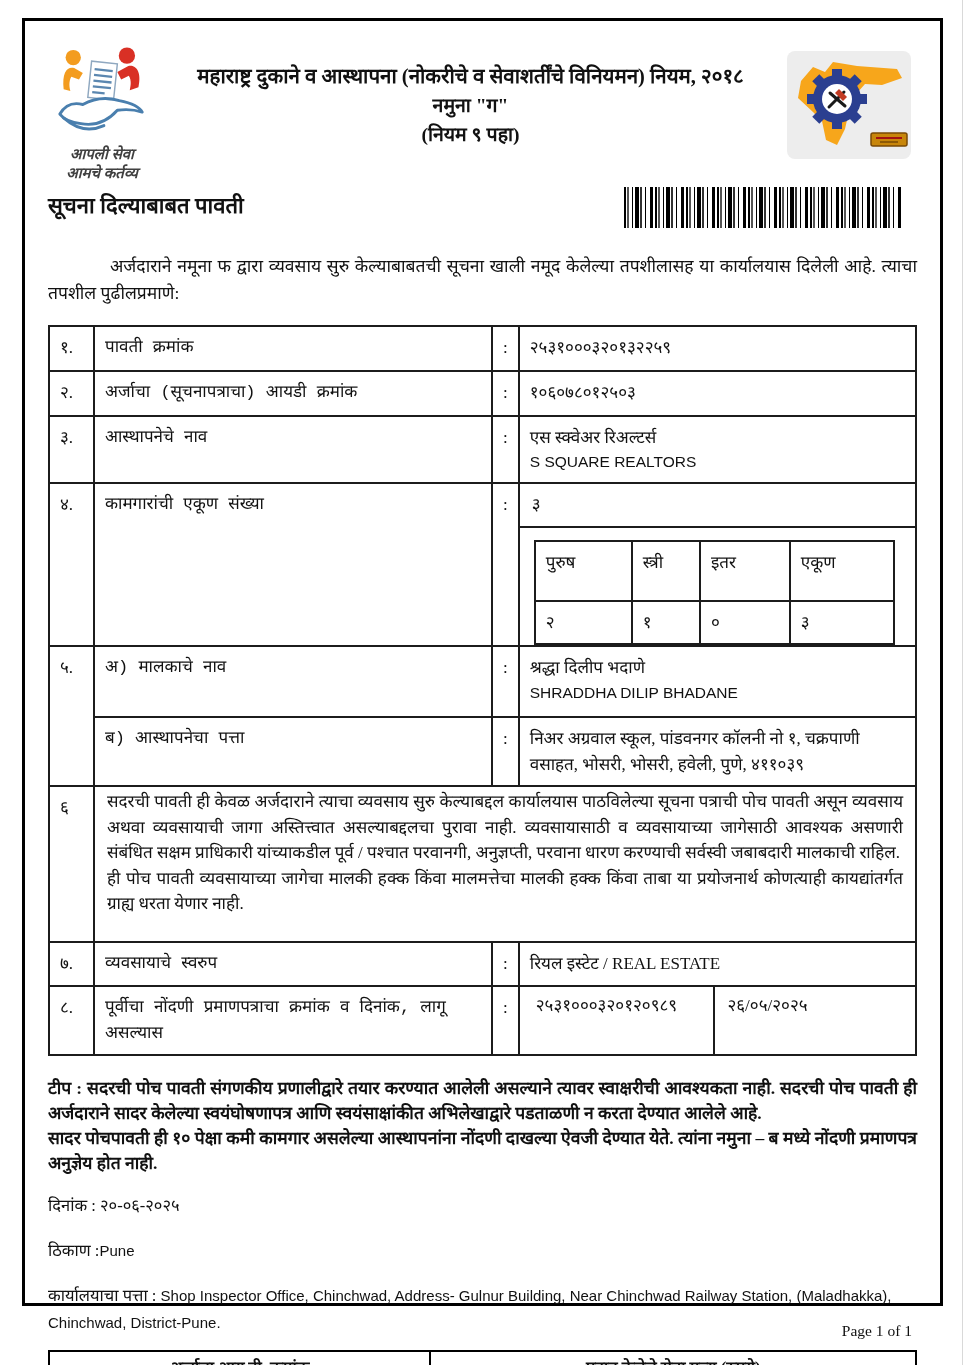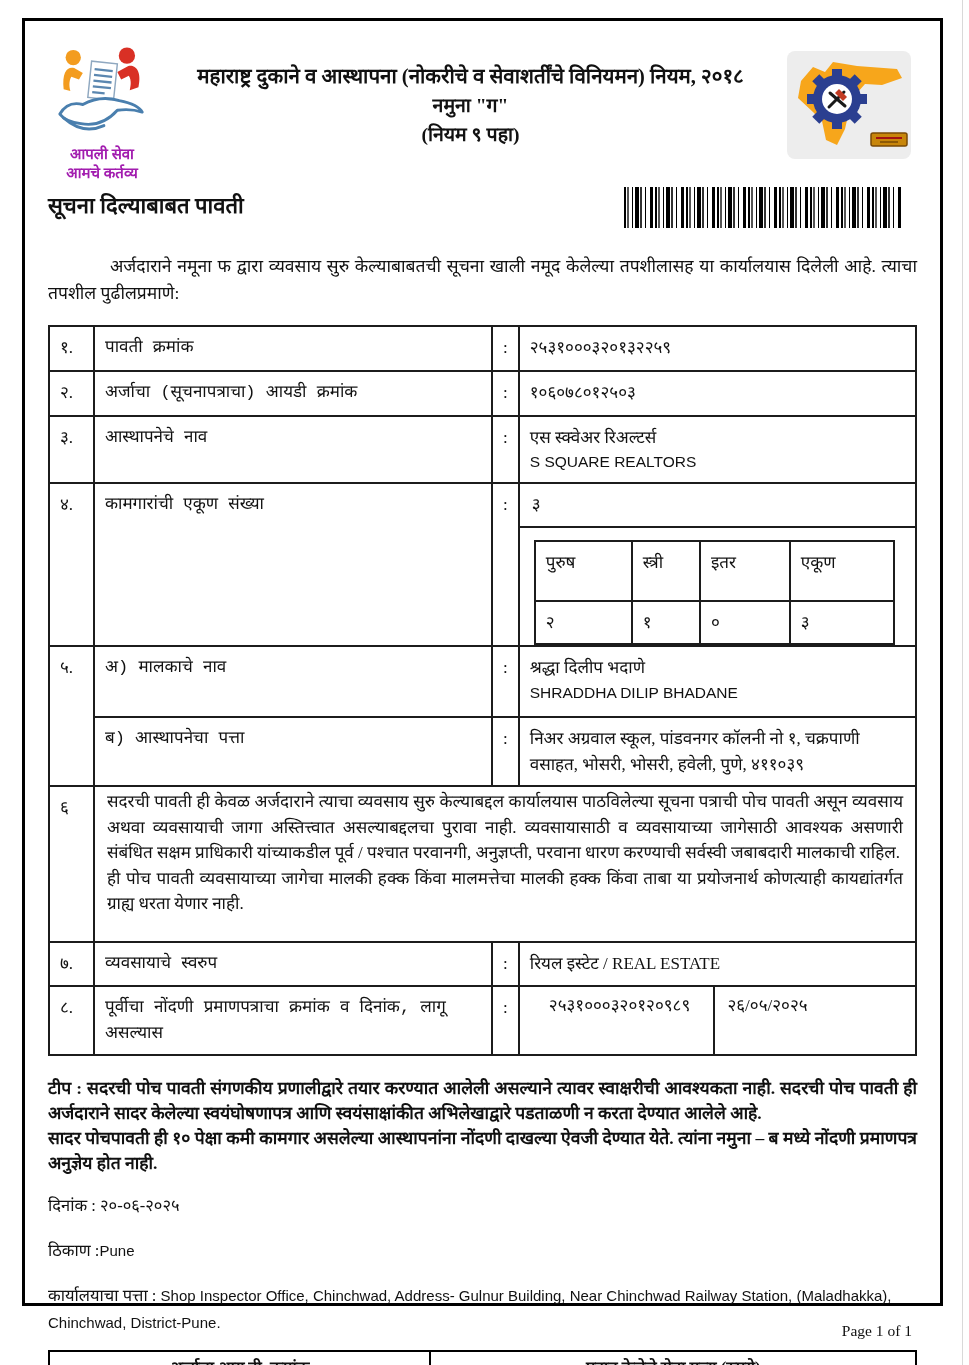--- a/index.html
+++ b/index.html
@@ -6,21 +6,21 @@
   html,body { width:969px; height:1365px; background:#ffffff; }
   body { position:relative; font-family:"Liberation Serif","DejaVu Serif",serif; color:#111; }
   .edge-line { position:absolute; right:6px; top:0; bottom:0; width:1px; background:#d9d9d9; }
 
   .frame { position:absolute; left:22px; top:18px; width:921px; height:1288px;
            border:3px solid #000; padding:26px 23px 0 23px; background:#fff; }
 
   
   .header { display:flex; align-items:flex-start; margin-bottom:4px; }
   .logo-left { width:108px; flex:0 0 108px; text-align:center; }
-  .logo-caption { font-size:15px; font-weight:bold; color:#a21caf; line-height:1.25; margin-top:2px; }
+  .logo-caption { font-size:15px; font-weight:bold; color:#404040; line-height:1.25; margin-top:2px;font-style:italic; }
   .title-block { flex:1; text-align:center; padding-top:16px; }
   .title1 { font-size:20.5px; font-weight:bold; line-height:1.35; }
   .title2,.title3 { font-size:19.5px; font-weight:bold; line-height:1.5; }
   .logo-right { width:132px; flex:0 0 132px; padding-top:2px; }
 
   .receipt-row { position:relative; height:52px; margin-top:2px; margin-bottom:14px; }
   .receipt-title { position:absolute; left:0; right:0; text-align:left; top:2px;
                    font-size:22px; font-weight:bold; }
   .barcode { position:absolute; right:15px; top:0; width:278px; height:41px; background:
     repeating-linear-gradient(90deg,
@@ -56,21 +56,21 @@
   .w4sub tr.vals td { height:38px; }
 
   
   tr.r6 td.big { text-align:justify; padding:2px 12px; }
   tr.r6 p { margin:0; }
 
   
   tr.r8 td.val { padding:0; }
   .split { display:flex; height:100%; }
   .split > div { padding:6px 10px 6px 16px; }
-  .split .numpart { flex:0 0 49.5%; border-right:2px solid #1c1c1c;text-align:center; }
+  .split .numpart { flex:0 0 49.5%; border-right:2px solid #1c1c1c; }
   .split .datepart { flex:1; padding-left:12px; }
 
   
   .note { font-weight:bold; font-size:17.5px; line-height:1.42; text-align:justify; margin-bottom:18px; }
   .note p { margin:0; }
 
   
   .meta { font-size:16.5px; margin-bottom:22px; }
   .meta .latin { font-size:15px; }
   .office { margin-bottom:14px; line-height:1.6; }

